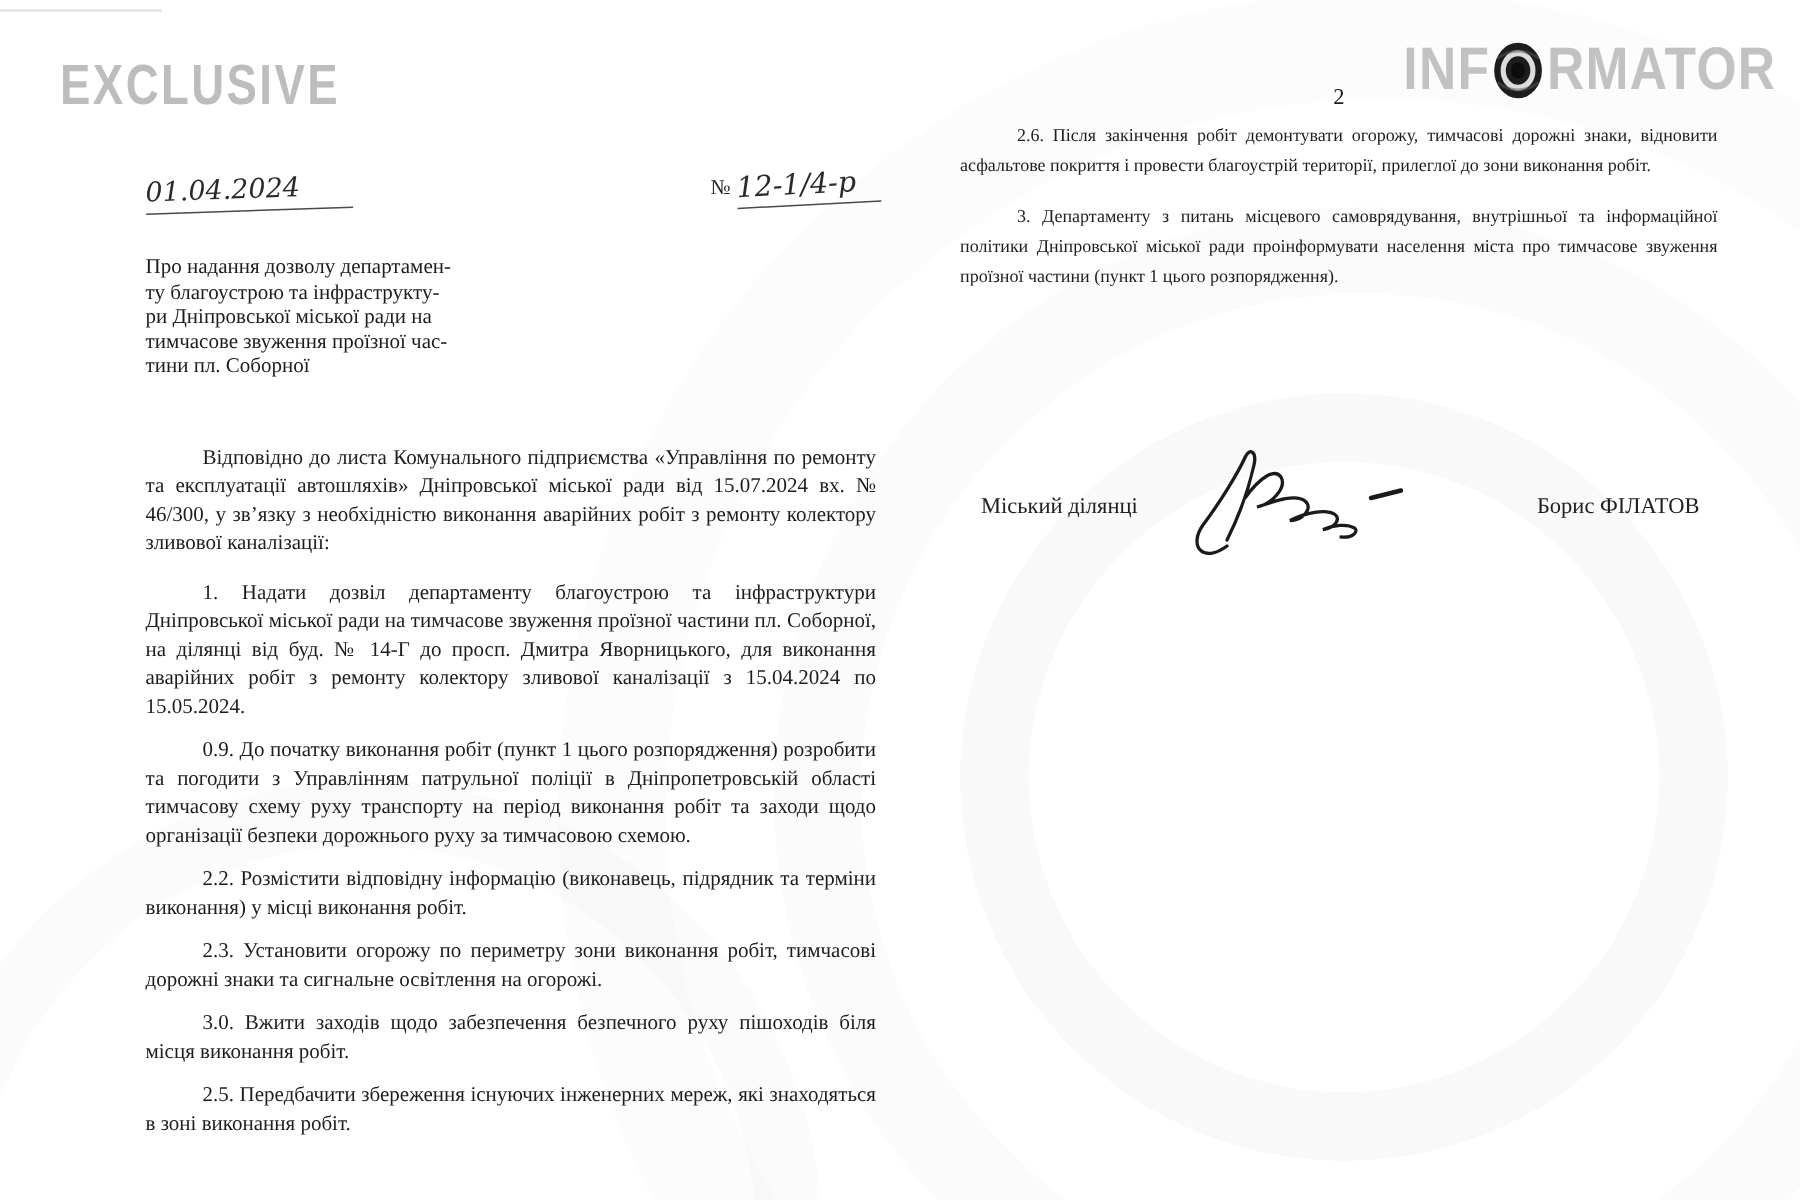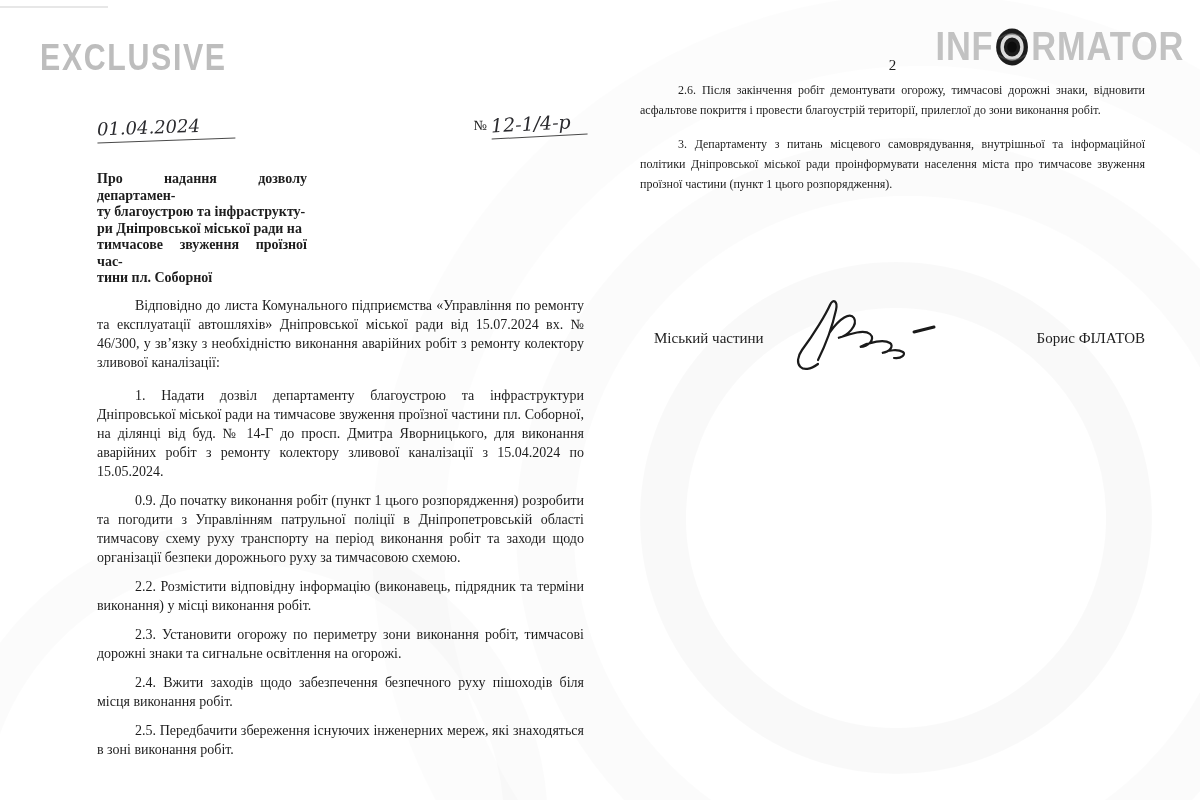--- a/index.html
+++ b/index.html
@@ -55,21 +55,21 @@
   .numsign { font-size:14px; color:#222; vertical-align:baseline; }
   .num {
     font-size:19px; width:96px; padding-bottom:2px; margin-left:4px;
     border-bottom:1.2px solid #4a4a4a; transform:rotate(-3deg);
   }
 
   
   .subject {
     position:absolute; left:97px; top:171px; width:210px;
     font-size:14px; line-height:16.5px; text-align:justify;
-    white-space:pre-line; color:#1d1d1d;font-weight:bold;
+    white-space:pre-line; color:#1d1d1d;
   }
 
   
   .para-block p { margin:0 0 10px 0; text-indent:38px; text-align:justify; }
   .body1 {
     position:absolute; left:97px; top:296px; width:487px;
     font-size:14px; line-height:19px; color:#1d1d1d;
   }
   .body1 p:first-child { margin-bottom:14px; }
   .pagenum {
@@ -78,21 +78,21 @@
   }
   .body2 {
     position:absolute; left:640px; top:80px; width:505px;
     font-size:12px; line-height:20px; color:#1d1d1d;
   }
   .body2 p { margin-bottom:14px; }
 
   
   .sigrow { position:absolute; left:640px; top:330px; width:505px; height:70px; }
   .sigtitle { position:absolute; left:14px; top:0; font-size:15px; }
-  .signame { position:absolute; right:0; top:0; font-size:15px; }
+  .signame { position:absolute; right:12px; top:0; font-size:15px; }
   .signature { position:absolute; left:150px; top:-32px; }
 </style>
 </head>
 <body>
 
 <div class="canvas">
 
   <div class="ring ring-c"></div>
   <div class="ring ring-b"></div>
   <div class="ring ring-a"></div>
@@ -126,33 +126,33 @@
 ри Дніпровської міської ради на
 тимчасове звуження проїзної час-
 тини пл. Соборної</div>
 
   <div class="body1 para-block">
       <p>Відповідно до листа Комунального підприємства «Управління по ремонту та експлуатації автошляхів» Дніпровської міської ради від 15.07.2024 вх. № 46/300, у зв’язку з необхідністю виконання аварійних робіт з ремонту колектору зливової каналізації:</p>
       <p>1. Надати дозвіл департаменту благоустрою та інфраструктури Дніпровської міської ради на тимчасове звуження проїзної частини пл. Соборної, на ділянці від буд. № 14-Г до просп. Дмитра Яворницького, для виконання аварійних робіт з ремонту колектору зливової каналізації з 15.04.2024 по 15.05.2024.</p>
       <p>0.9. До початку виконання робіт (пункт 1 цього розпорядження) розробити та погодити з Управлінням патрульної поліції в Дніпропетровській області тимчасову схему руху транспорту на період виконання робіт та заходи щодо організації безпеки дорожнього руху за тимчасовою схемою.</p>
       <p>2.2. Розмістити відповідну інформацію (виконавець, підрядник та терміни виконання) у місці виконання робіт.</p>
       <p>2.3. Установити огорожу по периметру зони виконання робіт, тимчасові дорожні знаки та сигнальне освітлення на огорожі.</p>
-      <p>2.4. Вжити заходів щодо забезпечення безпечного руху пішоходів біля місця виконання робіт.</p>
+      <p>3.0. Вжити заходів щодо забезпечення безпечного руху пішоходів біля місця виконання робіт.</p>
       <p>2.5. Передбачити збереження існуючих інженерних мереж, які знаходяться в зоні виконання робіт.</p>
     </div>
 
   <div class="pagenum">2</div>
 
   <div class="body2 para-block">
       <p>2.6. Після закінчення робіт демонтувати огорожу, тимчасові дорожні знаки, відновити асфальтове покриття і провести благоустрій території, прилеглої до зони виконання робіт.</p>
       <p>3. Департаменту з питань місцевого самоврядування, внутрішньої та інформаційної політики Дніпровської міської ради проінформувати населення міста про тимчасове звуження проїзної частини (пункт 1 цього розпорядження).</p>
     </div>
 
   <div class="sigrow">
-    <span class="sigtitle">Міський частини</span>
+    <span class="sigtitle">Міський ділянці</span>
     <svg class="signature" width="160" height="80" viewBox="0 0 160 80">
       <path d="M28 66 C 12 78 2 66 12 52 C 24 36 36 16 40 7 C 43 0 48 3 46 12 C 42 30 36 46 28 62
                M 40 34 C 50 20 60 14 64 20 C 68 27 58 38 48 40
                C 60 36 74 31 80 36 C 86 41 78 49 70 49
                C 80 44 94 41 100 45 C 104 48 100 54 92 55
                C 99 52 108 51 113 54 C 116 56 112 61 104 60" stroke="#1a1a1a" stroke-width="2.2" fill="none" stroke-linecap="round"></path>
       <path d="M124 34 L 144 29" stroke="#1a1a1a" stroke-width="3" stroke-linecap="round"></path>
     </svg>
     <span class="signame">Борис ФІЛАТОВ</span>
   </div>

